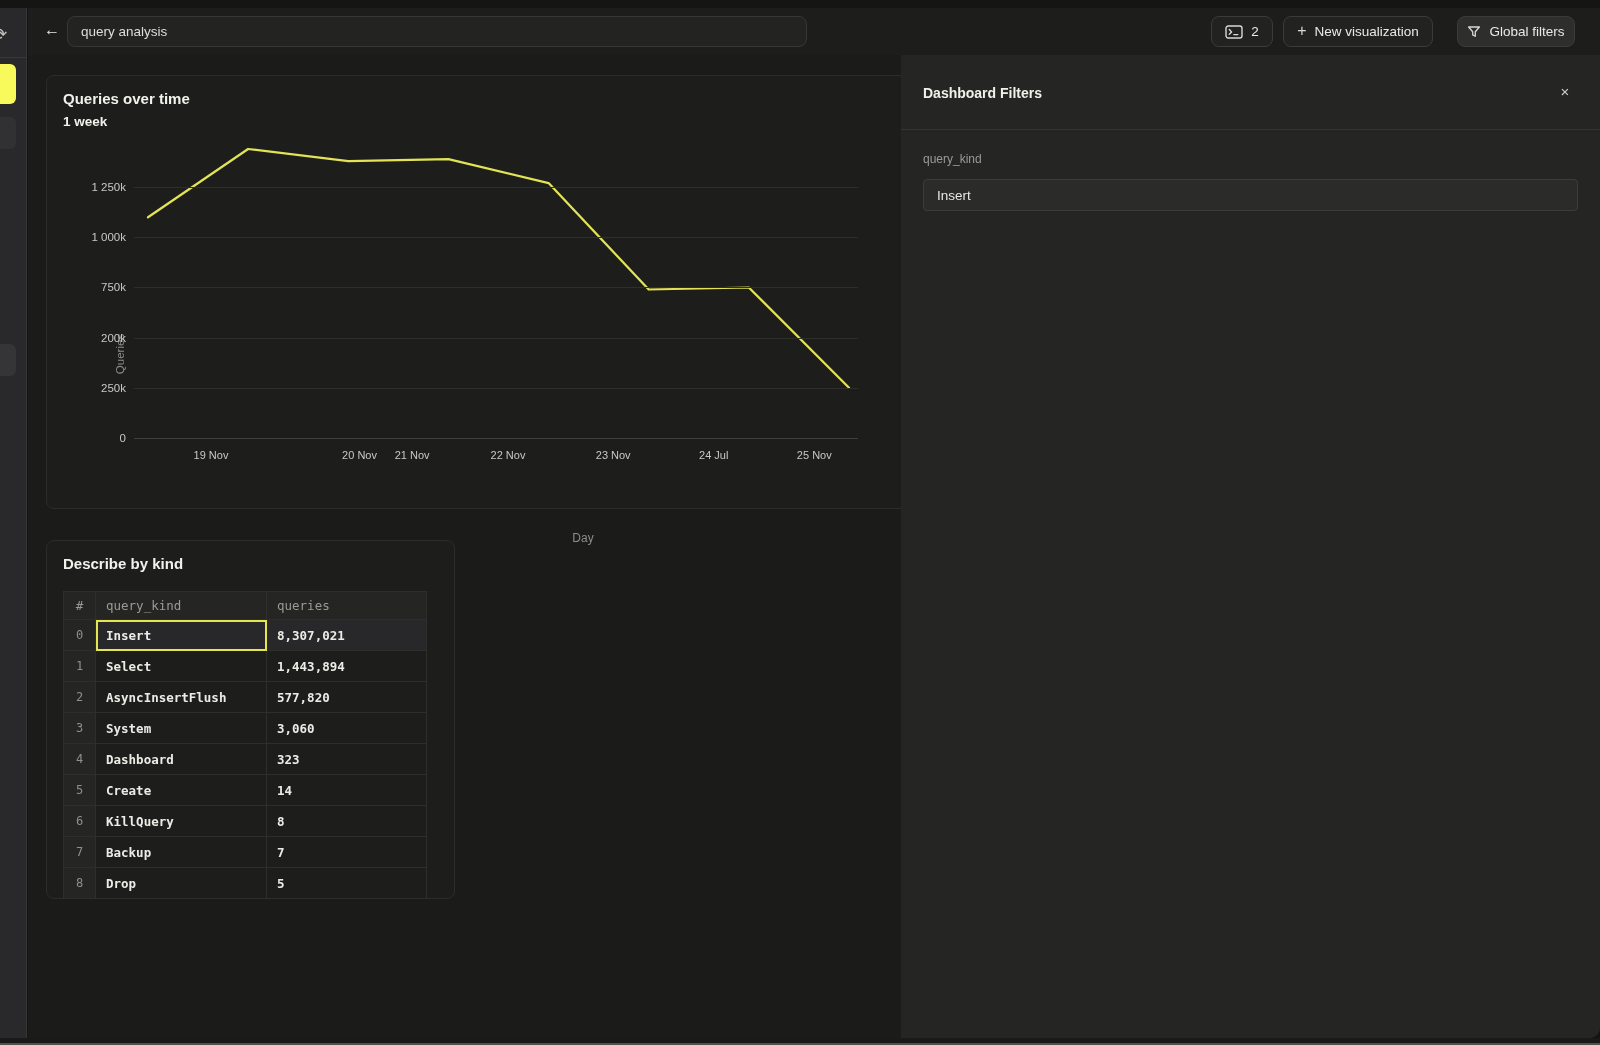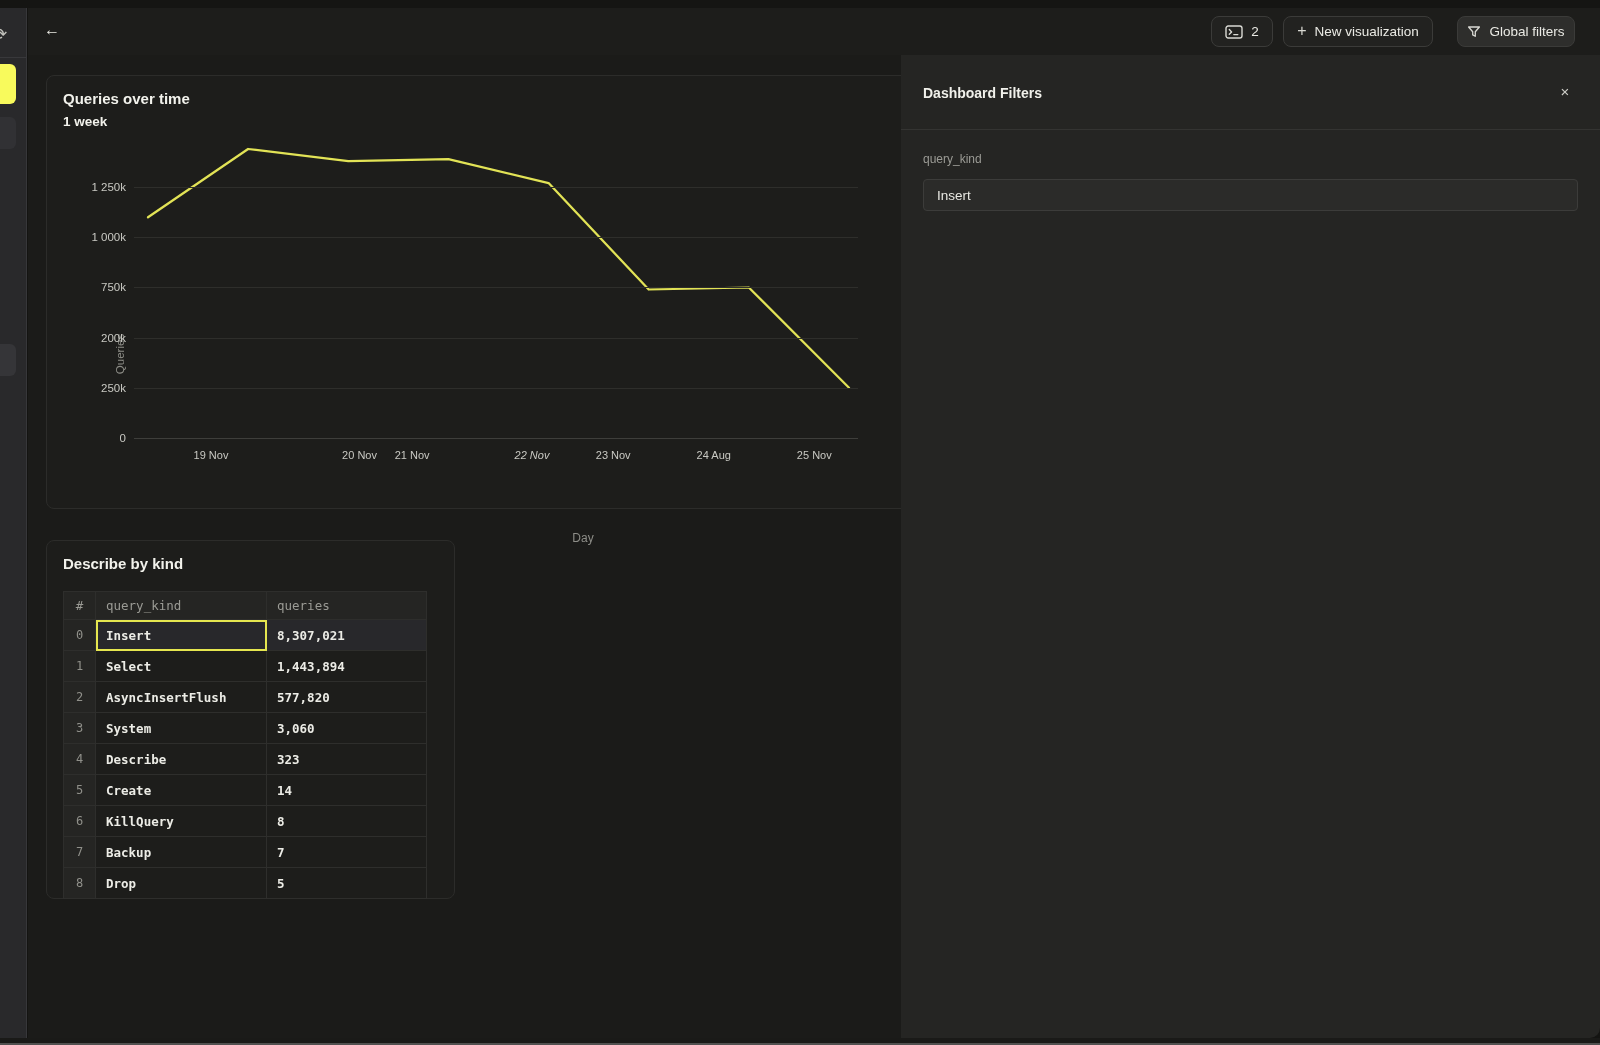--- a/index.html
+++ b/index.html
@@ -131,20 +131,21 @@
     <div class="sb-divider"></div>
     <div class="sb-pill active"></div>
     <div class="sb-pill g1"></div>
     <div class="sb-pill g2"></div>
   </div>
 
   <div id="topbar">
     <button class="back-btn">
         <span>←</span>
       </button>
+    <input id="title-input" value="query analysis" style="">
     <button class="tb-btn" id="console-btn">
       <span style="display:flex">
         <svg width="18" height="14" viewBox="0 0 18 14">
             <rect x="1" y="1" width="16" height="12" rx="2.2" fill="none" stroke="#d9d9d3" stroke-width="1.4"></rect>
             <path d="M4.3 4.6 L6.6 6.9 L4.3 9.2" fill="none" stroke="#d9d9d3" stroke-width="1.4" stroke-linecap="round" stroke-linejoin="round"></path>
             <line x1="8.8" y1="9.6" x2="12.8" y2="9.6" stroke="#d9d9d3" stroke-width="1.4" stroke-linecap="round"></line>
           </svg>
       </span>
       <span>2</span>
     </button>
@@ -181,23 +182,23 @@
         <div class="ytick" style="top: 196.662px;">200k</div>
         <div class="gridline" style="top: 146.493px;"></div>
         <div class="ytick" style="top: 146.493px;">750k</div>
         <div class="gridline" style="top: 96.3243px;"></div>
         <div class="ytick" style="top: 96.3243px;">1 000k</div>
         <div class="gridline" style="top: 46.1554px;"></div>
         <div class="ytick" style="top: 46.1554px;">1 250k</div>
         <div class="xtick" style="left: 77px;">19 Nov</div>
         <div class="xtick" style="left: 177.55px; margin-left: 48px;">20 Nov</div>
         <div class="xtick" style="left: 278.1px;">21 Nov</div>
-        <div class="xtick" style="left: 398px; font-style: italic;">22 Nov</div>
+        <div class="xtick" style="left: 374px;">22 Nov</div>
         <div class="xtick" style="left: 479.2px;">23 Nov</div>
-        <div class="xtick" style="left: 579.75px;">24 Aug</div>
+        <div class="xtick" style="left: 579.75px;">24 Jul</div>
         <div class="xtick" style="left: 680.3px;">25 Nov</div>
       </div>
   </div>
 
   <div class="card" id="table-card">
     <div class="card-title">Describe by kind</div>
     <table id="kind-table">
       <colgroup>
           <col style="width:32px">
           <col style="width:171px">
@@ -226,21 +227,21 @@
             <td>AsyncInsertFlush</td>
             <td>577,820</td>
           </tr>
           <tr>
             <td class="idx">3</td>
             <td>System</td>
             <td>3,060</td>
           </tr>
           <tr>
             <td class="idx">4</td>
-            <td>Describe</td>
+            <td>Dashboard</td>
             <td>323</td>
           </tr>
           <tr>
             <td class="idx">5</td>
             <td>Create</td>
             <td>14</td>
           </tr>
           <tr>
             <td class="idx">6</td>
             <td>KillQuery</td>

